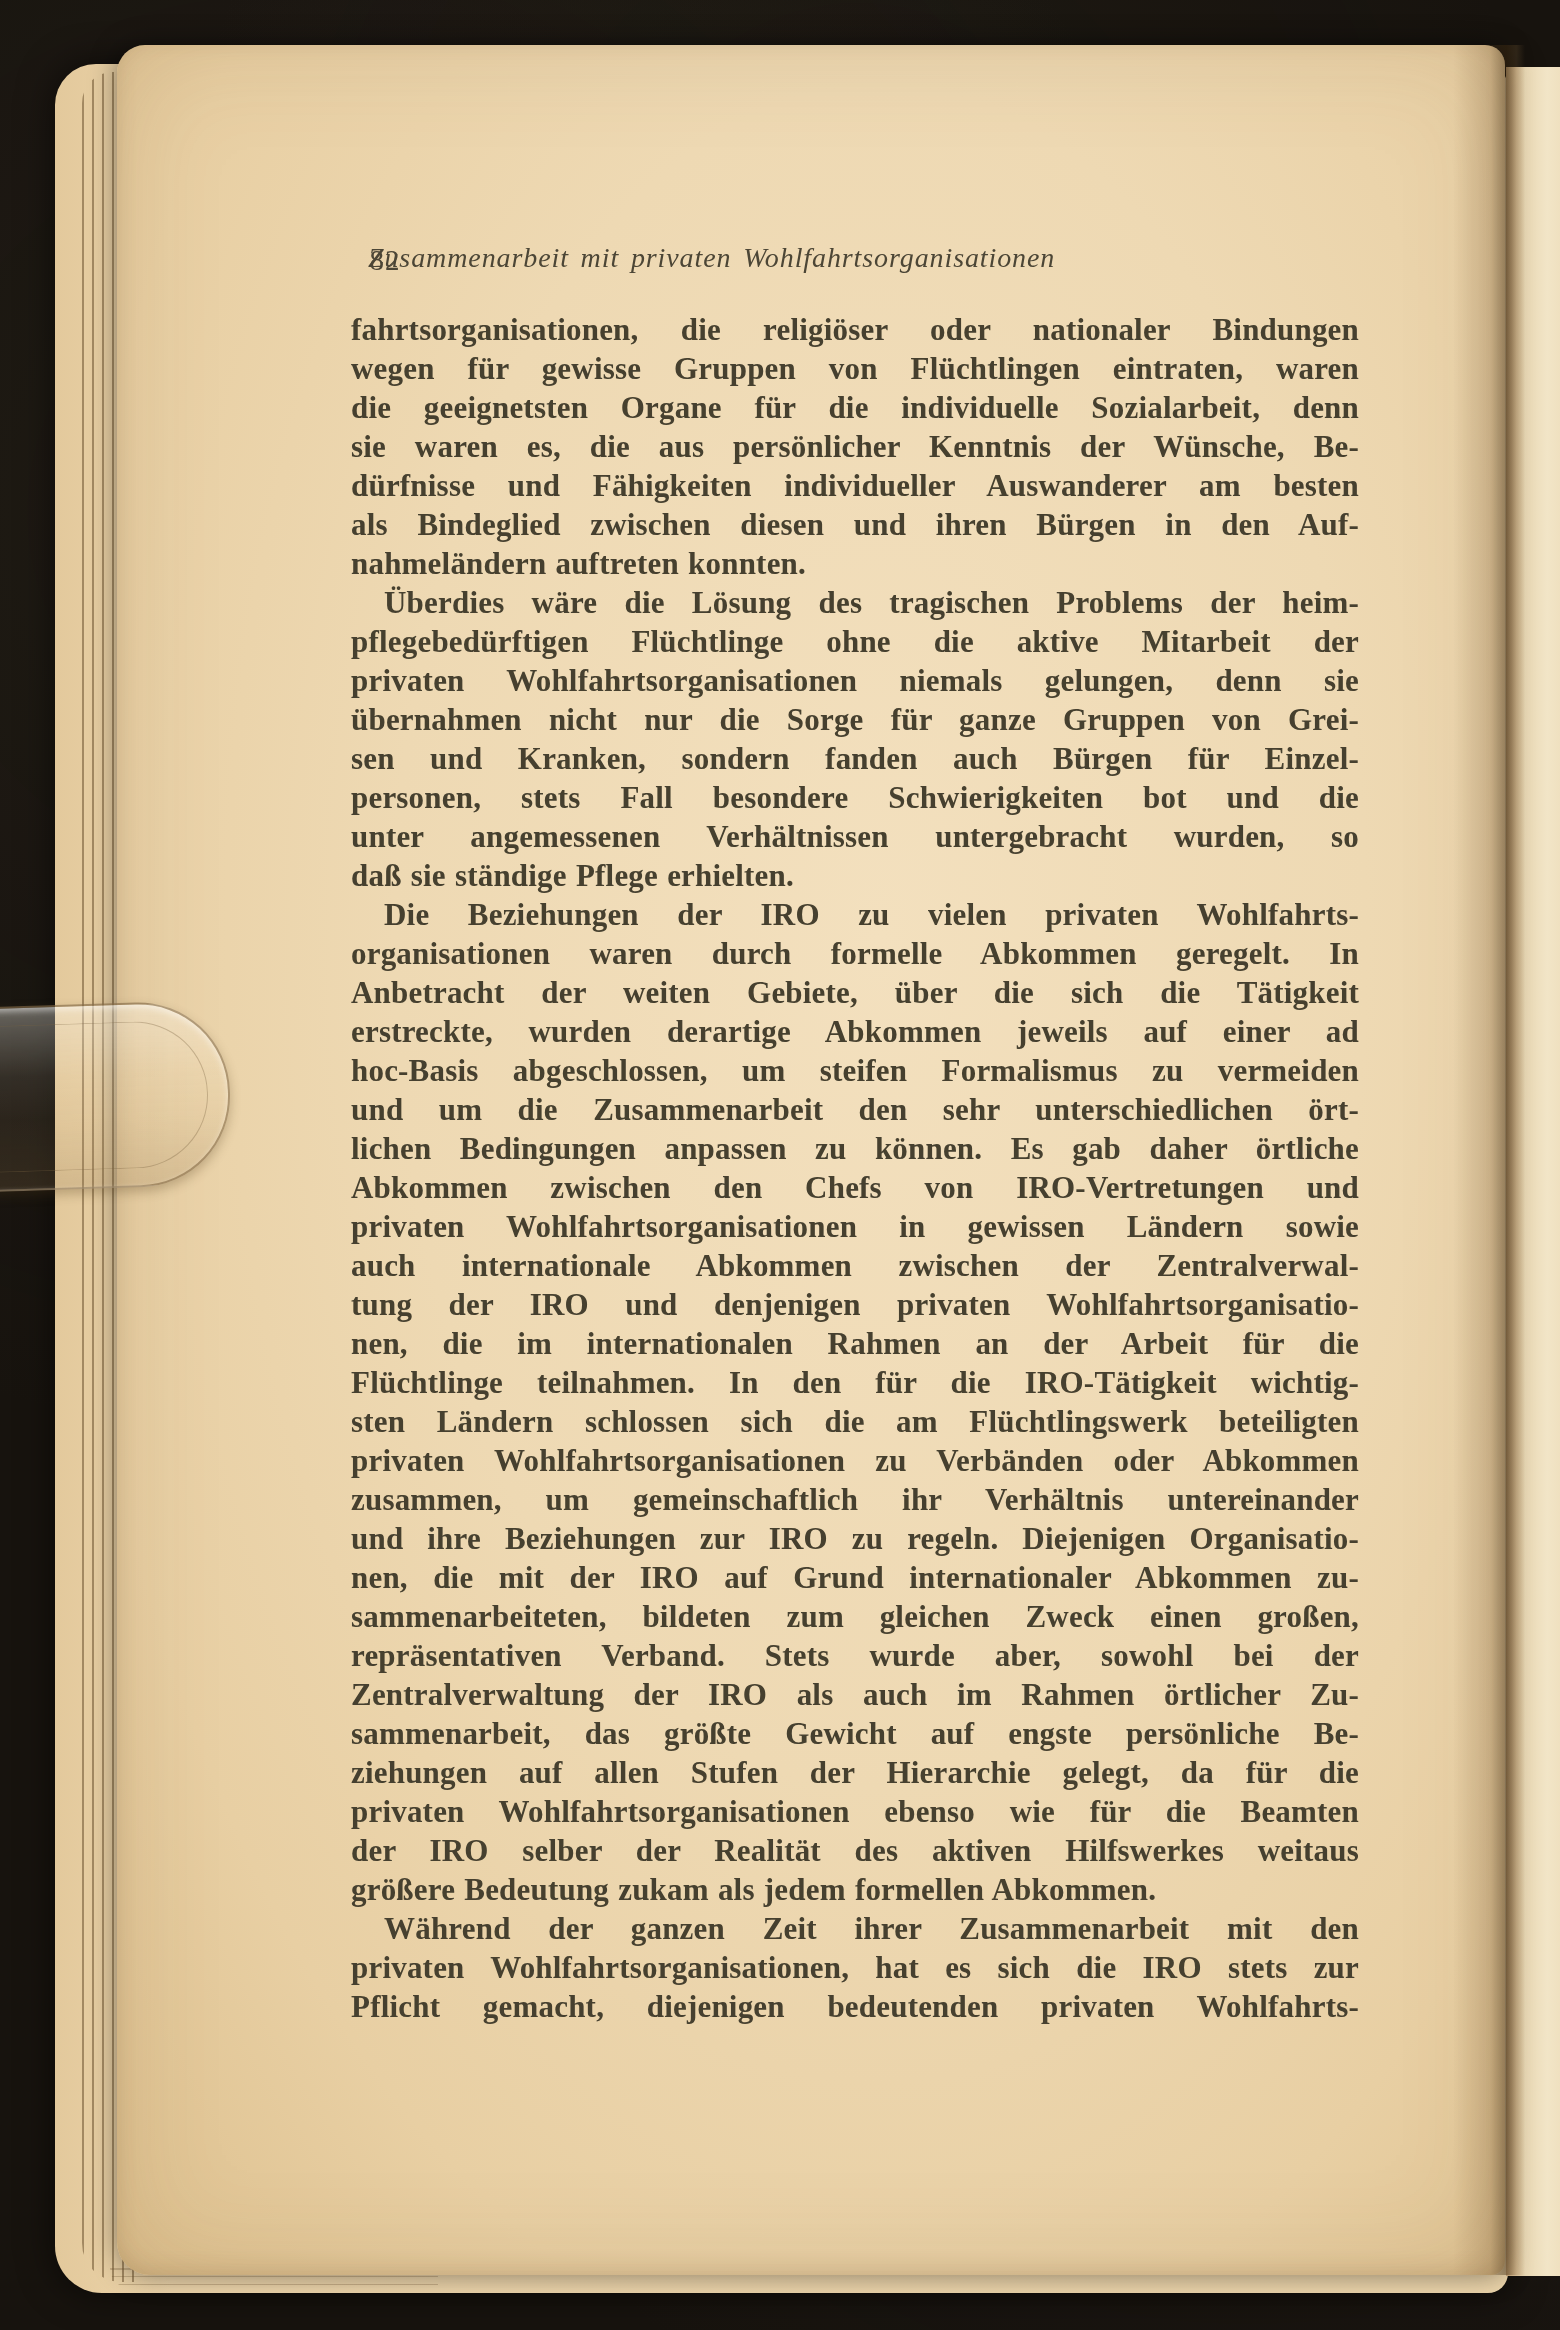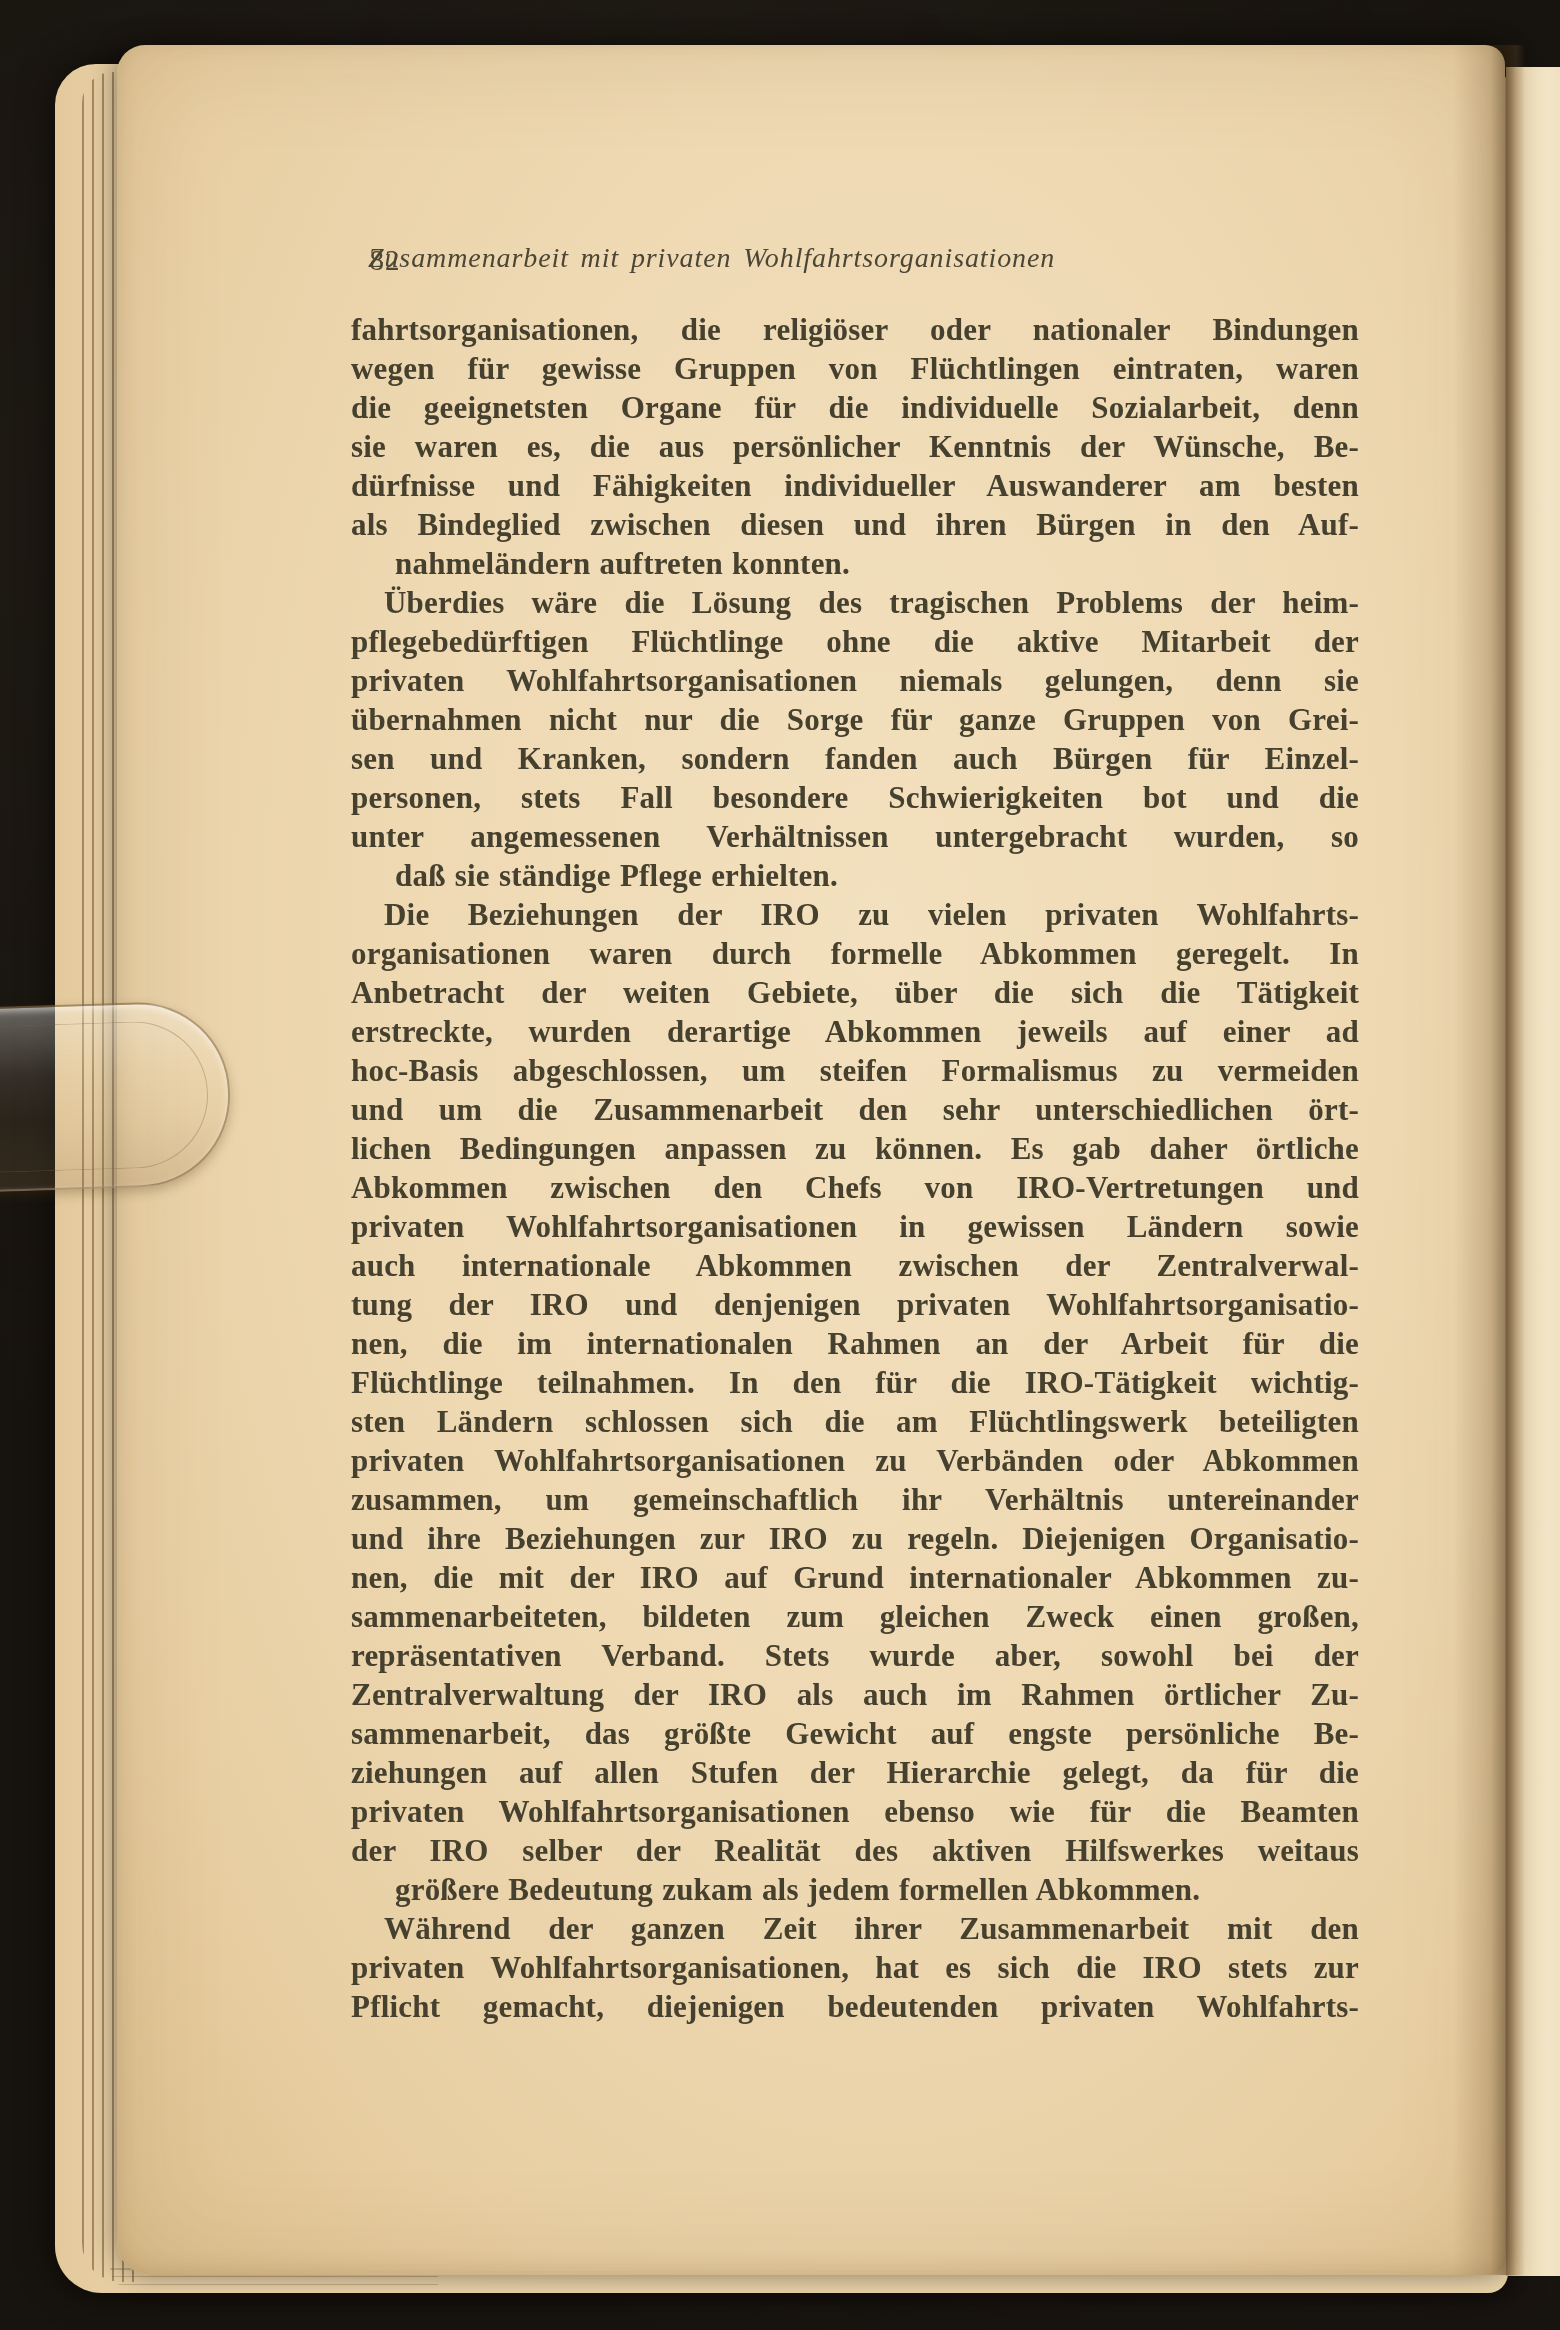--- a/index.html
+++ b/index.html
@@ -107,21 +107,21 @@
   
   .text-block {
     position:absolute; left:234px; top:265px; width:1008px;
     font-size:31px; line-height:39px;
     color:#46402f;
     letter-spacing:0.2px; word-spacing:1.2px;
     text-align:justify;
     font-weight:bold;
   }
   .text-block .line { text-align-last:justify; white-space:normal; }
-  .text-block .line.para-end { text-align-last:left;margin-left:44px; }
+  .text-block .line.para-end { text-align-last:left; }
   .text-block .line.indent { text-indent:33px; }
 </style>
 </head>
 <body>
 
 <div class="page-stack"></div>
 
 <div class="right-page-strip"></div>
 
 <div class="page">

